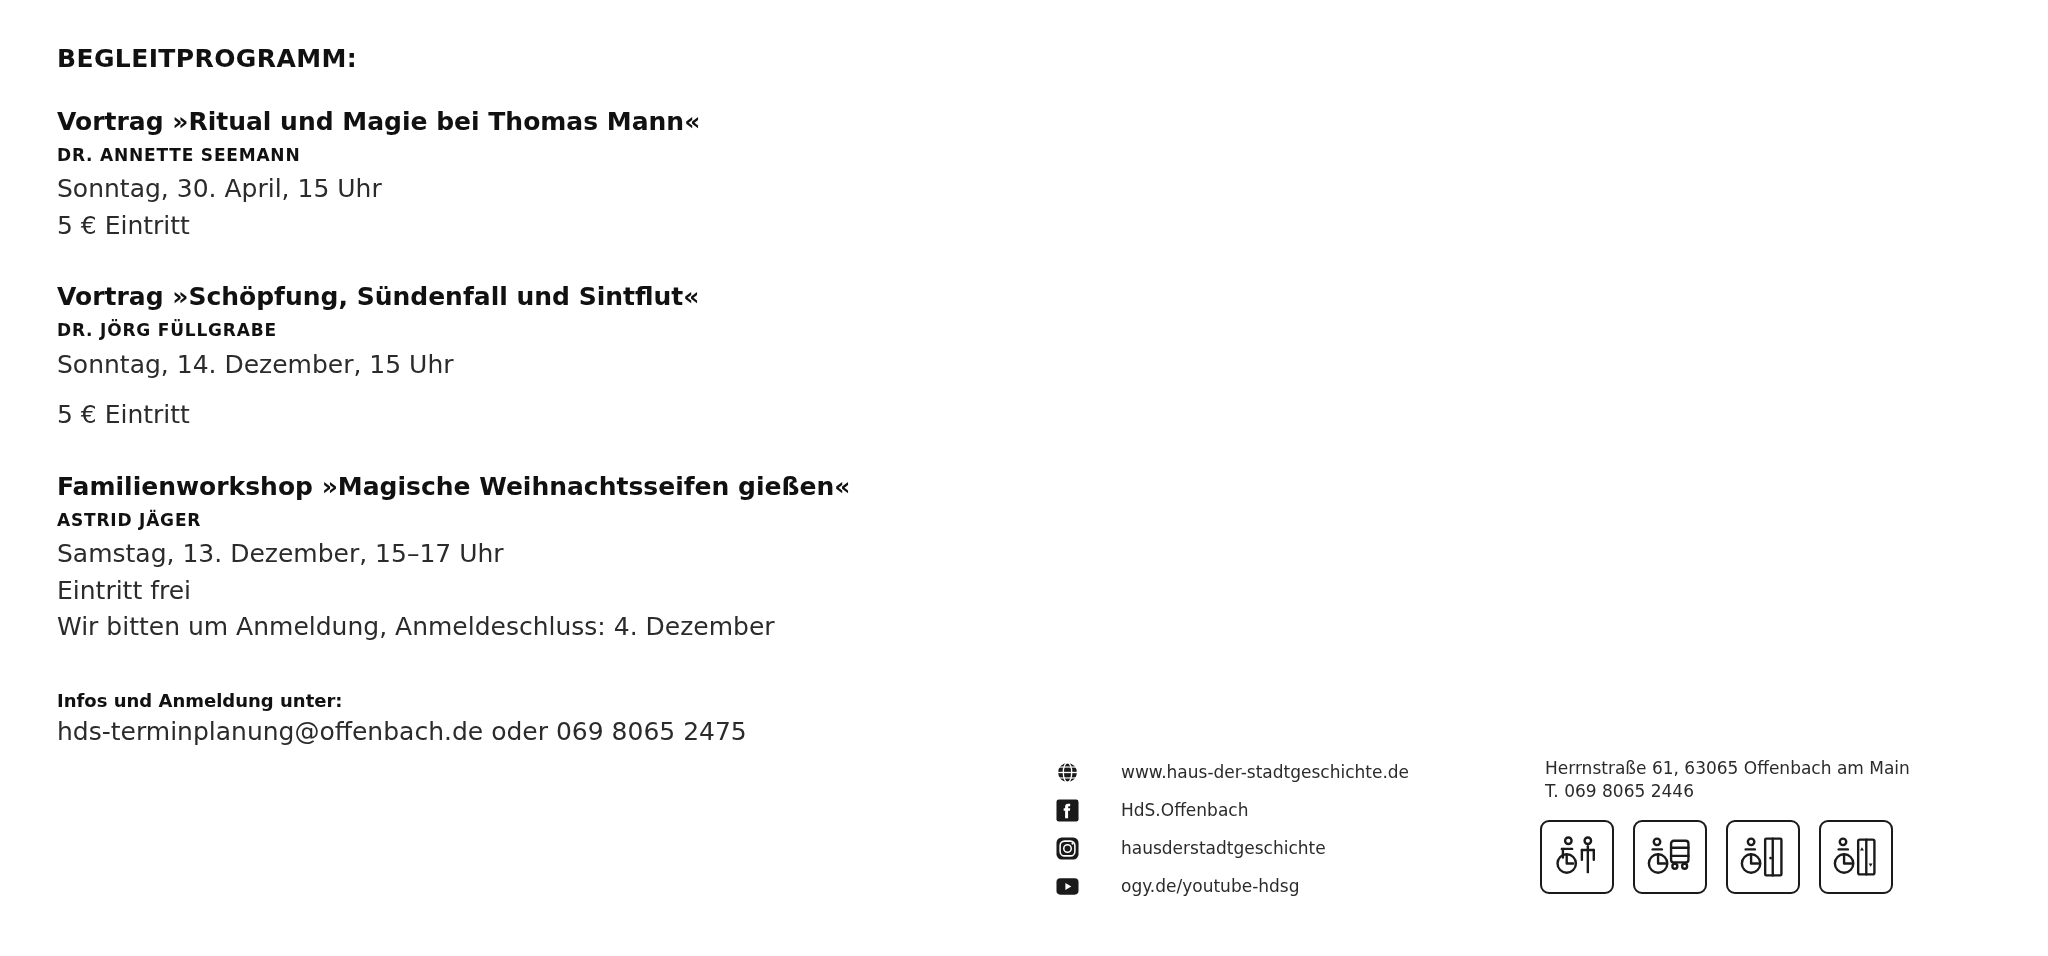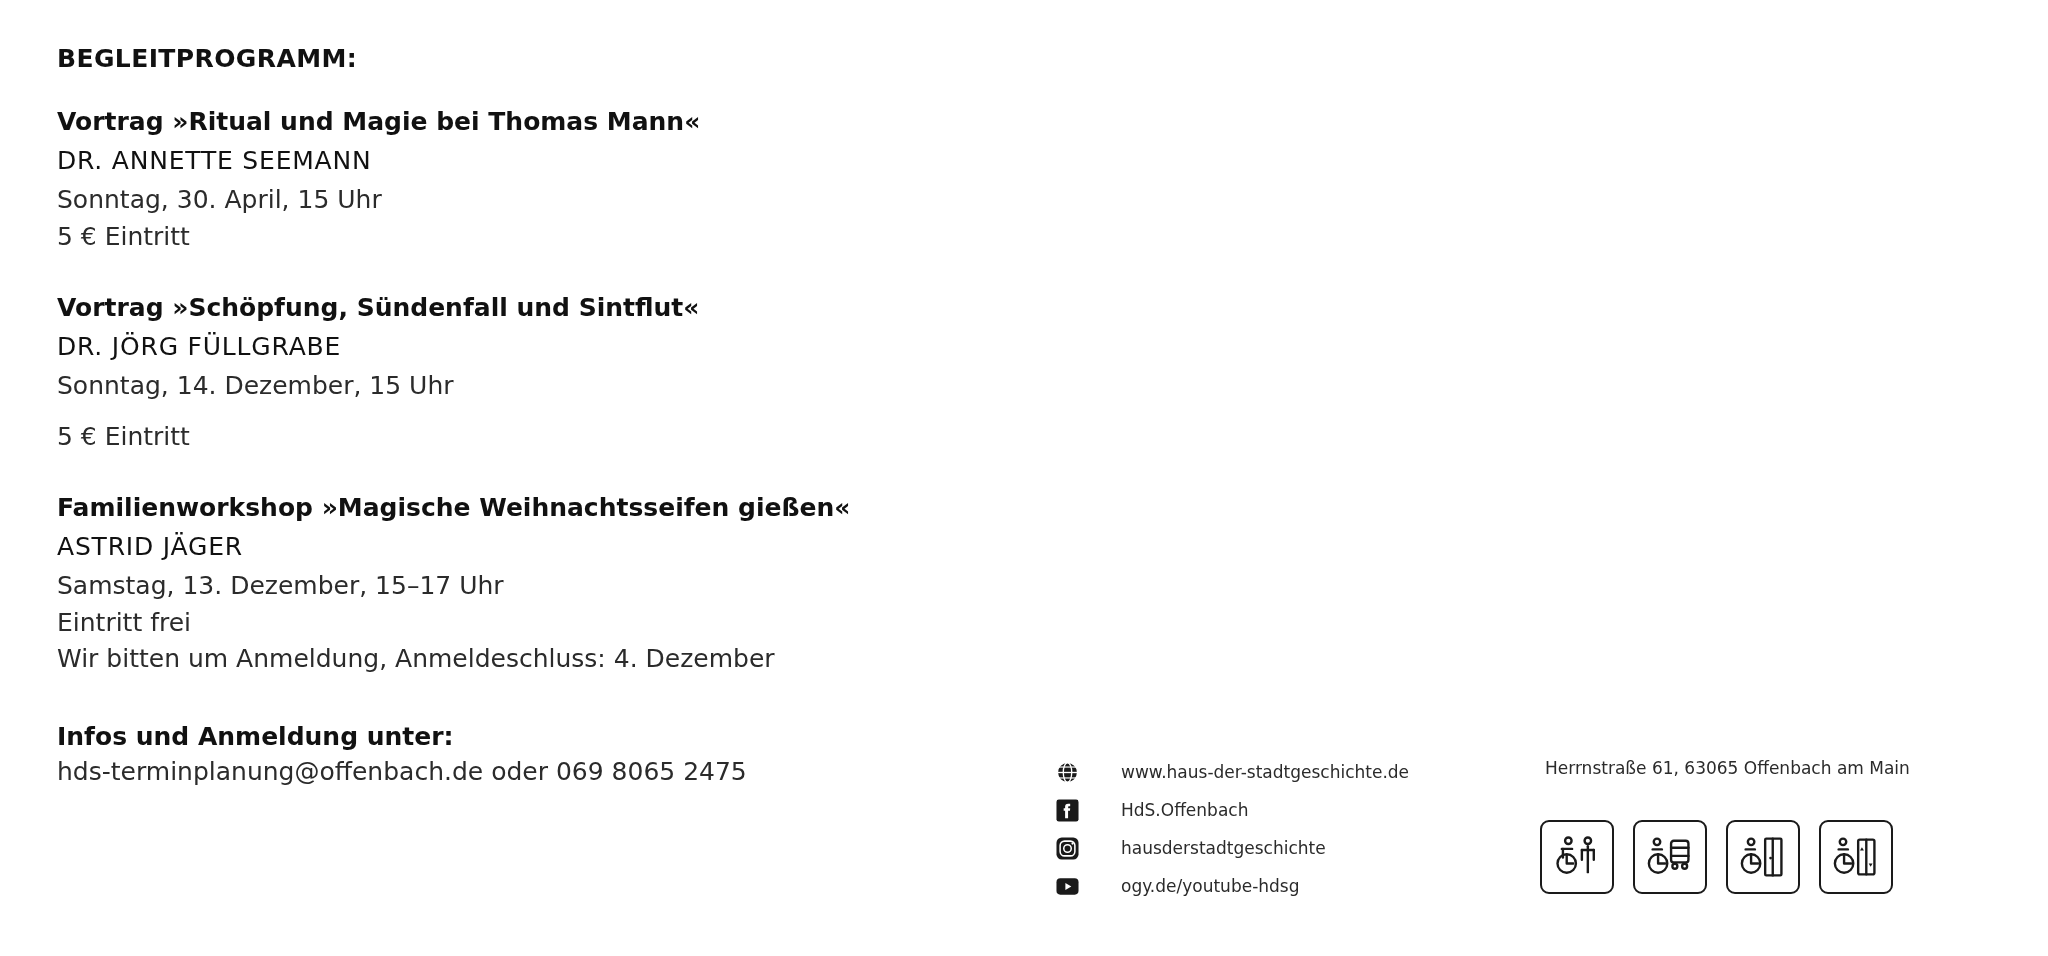--- a/index.html
+++ b/index.html
@@ -44,22 +44,22 @@
 
   .event-title {
     font-weight: 700;
     font-size: 25px;
     color: #111111;
     margin: 0 0 6px 0;
     line-height: 1.32;
   }
 
   .event-person {
-    font-weight: 400;
-    font-size: 25px;
+    font-weight: 700;
+    font-size: 17px;
     letter-spacing: 0.8px;
     color: #111111;
     margin: 0 0 6px 0;
     line-height: 1.32;
   }
 
   .event-line {
     font-weight: 400;
     font-size: 25px;
     color: #2b2b2b;
@@ -70,21 +70,21 @@
   .event-line.spaced {
     margin-top: 17px;
   }
 
   .contact-block {
     margin-top: 46px;
   }
 
   .contact-heading {
     font-weight: 700;
-    font-size: 25px;
+    font-size: 18px;
     color: #111111;
     margin: 0 0 6px 0;
   }
 
   .contact-line {
     font-weight: 400;
     font-size: 25px;
     color: #2b2b2b;
     margin: 0;
   }
@@ -242,20 +242,21 @@
           <path d="M9.8 8.3l6.2 3.7-6.2 3.7z" fill="#ffffff"></path>
         </svg>
       </span>
       <span class="link-text">ogy.de/youtube-hdsg</span>
     </div>
 
   </div>
 
   <div class="address">
     <div class="address-line">Herrnstraße 61, 63065 Offenbach am Main</div>
+    <div class="address-line">T. 069 8065 2446</div>
   </div>
 
   <div class="pictograms">
 
     <div class="picto">
       <svg viewBox="0 0 48 48" width="52" height="52">
         <g fill="none" stroke="#1a1a1a" stroke-width="2.2" stroke-linecap="round" stroke-linejoin="round">
           <circle cx="16" cy="9" r="3"></circle>
           <path d="M10 16.5h9.5"></path>
           <path d="M11 16.5v8"></path>

